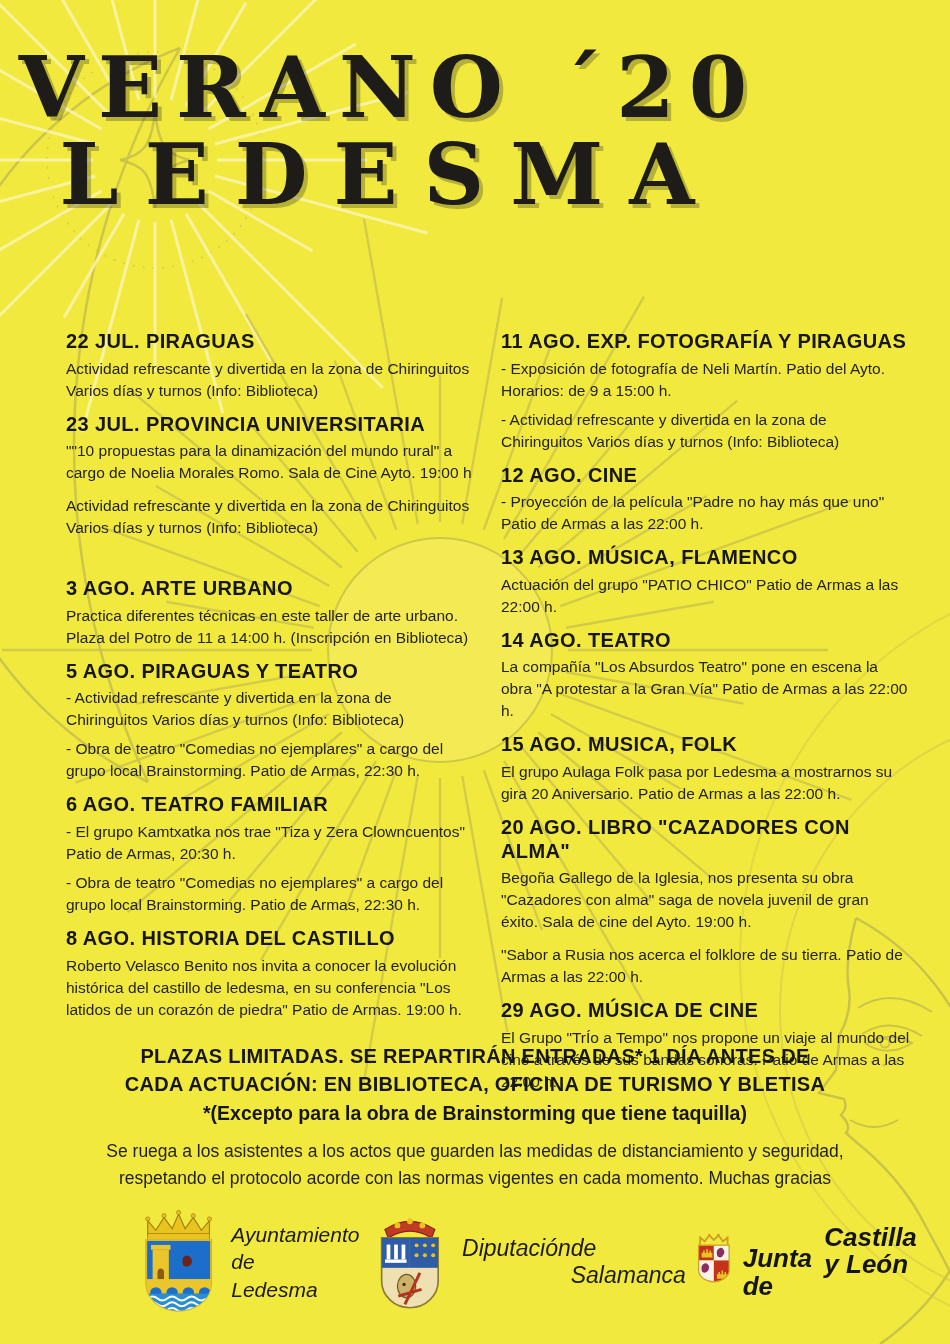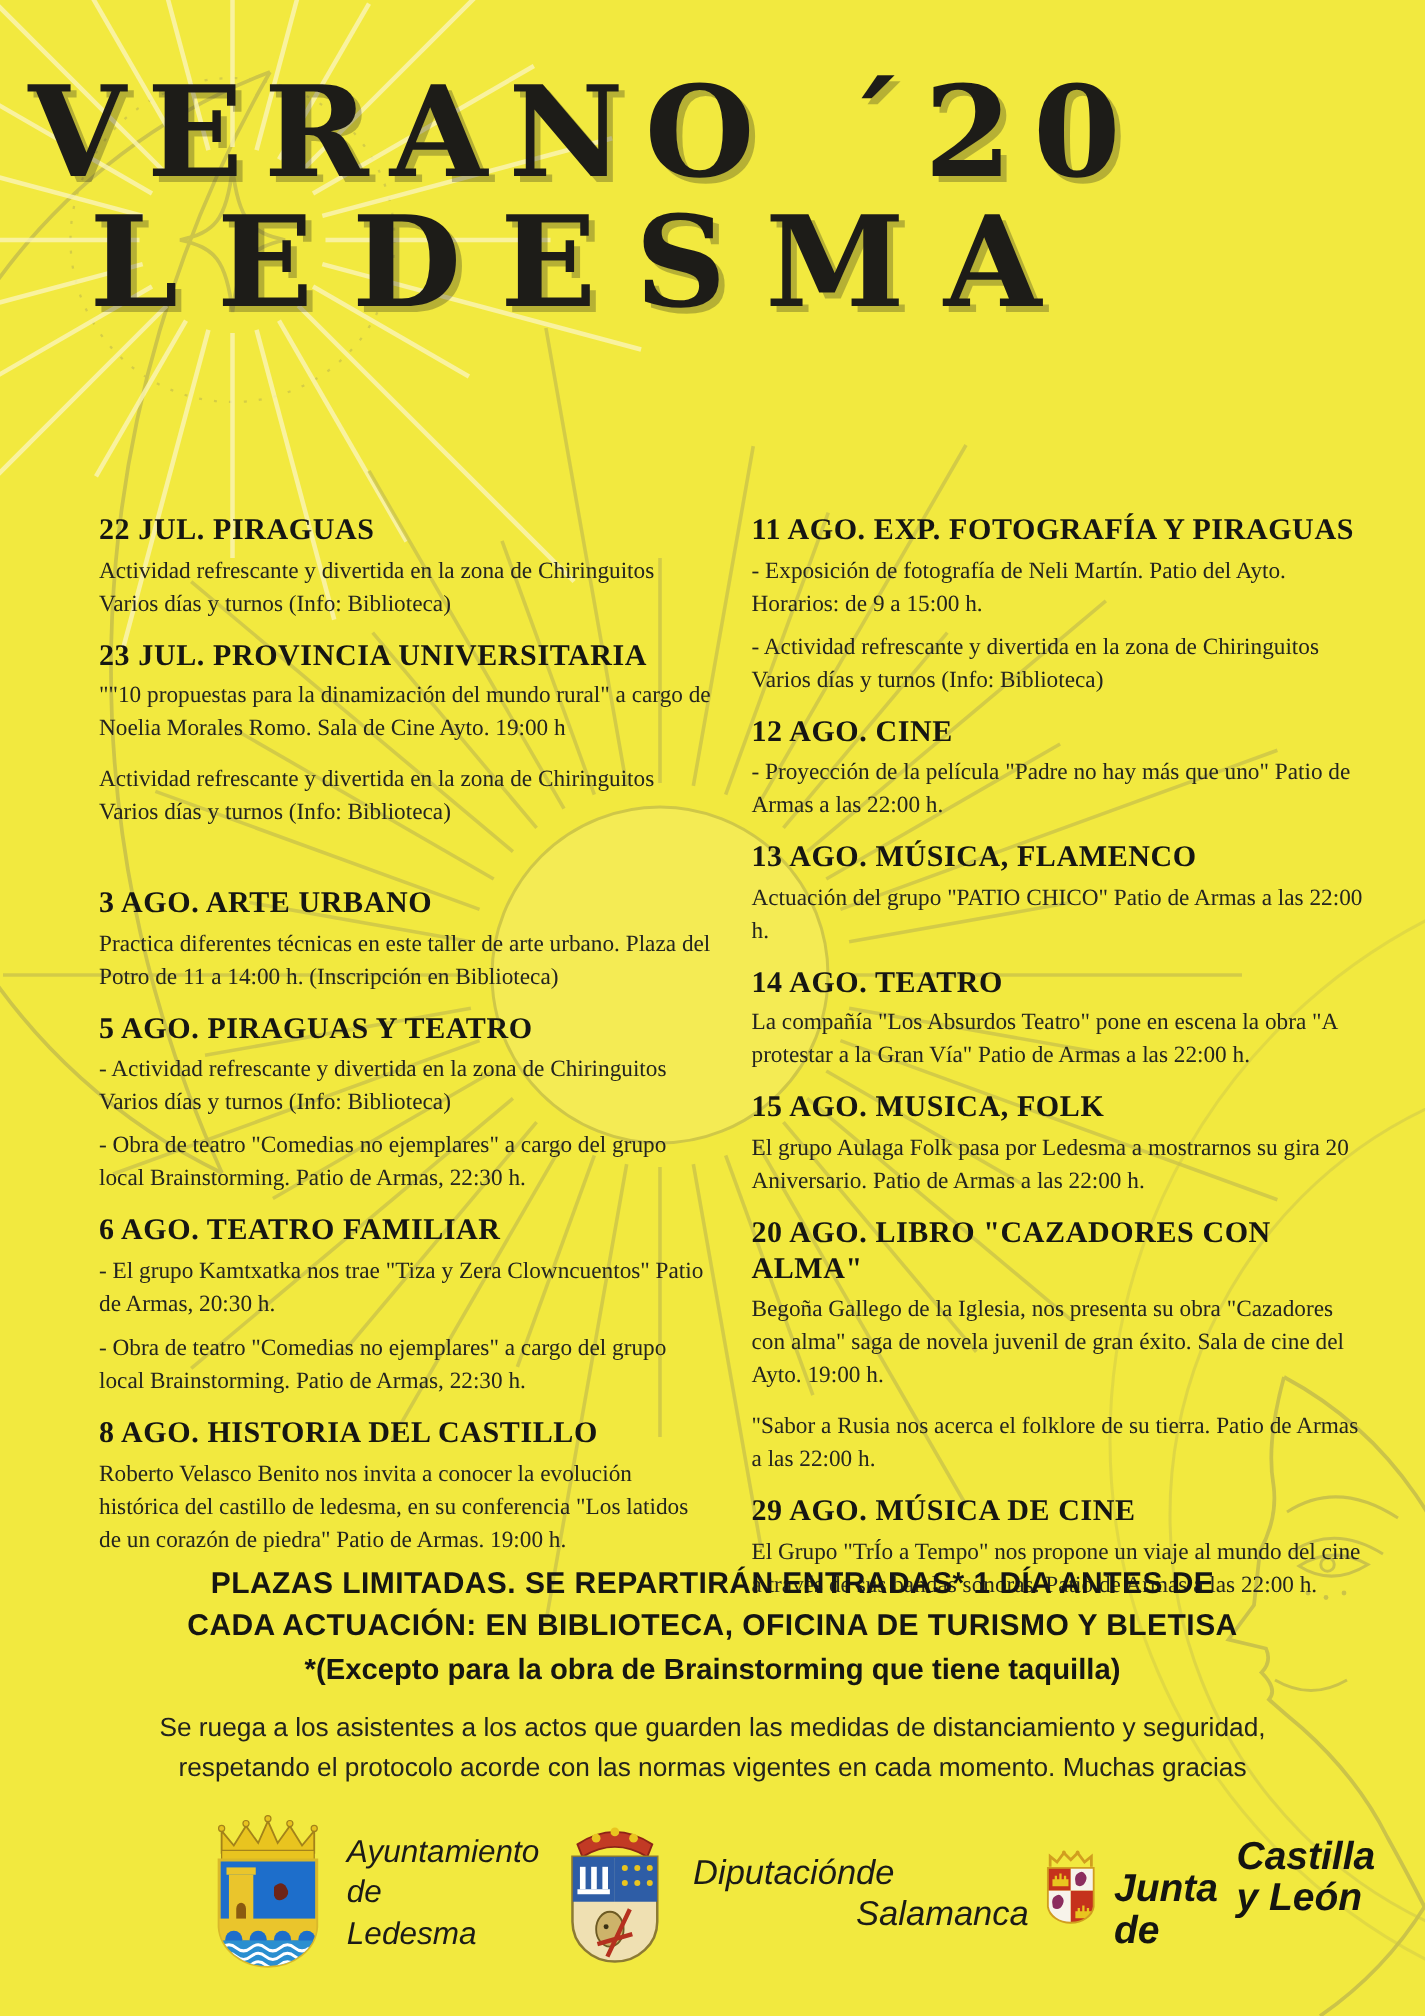--- a/index.html
+++ b/index.html
@@ -22,21 +22,21 @@
   }
   .title.l2{letter-spacing:26px;}
   .subtitle{
     margin-top:16px;font-weight:bold;font-size:31px;letter-spacing:7px;
     color:#191914;white-space:nowrap;
   }
 
   
   .columns{position:absolute;top:330px;left:66px;width:844px;display:flex;gap:26px;}
   .col{flex:1 1 0;min-width:0;}
-  .event{margin:12px 0 11px 0;font-family:Liberation Serif, serif;}
+  .event{margin:0 0 11px 0;}
   .event.gap-after{margin-bottom:38px;}
   .event-title{
     margin:0 0 4px 0;font-size:20px;line-height:1.18;font-weight:bold;
     letter-spacing:.4px;color:#161612;
   }
   .event-paras p{margin:0 0 7px 0;font-size:15.5px;line-height:1.42;color:#24241f;}
   .event-paras p:last-child{margin-bottom:0;}
 
   
   .notice{position:absolute;top:1042px;left:50%;transform:translateX(-50%);

